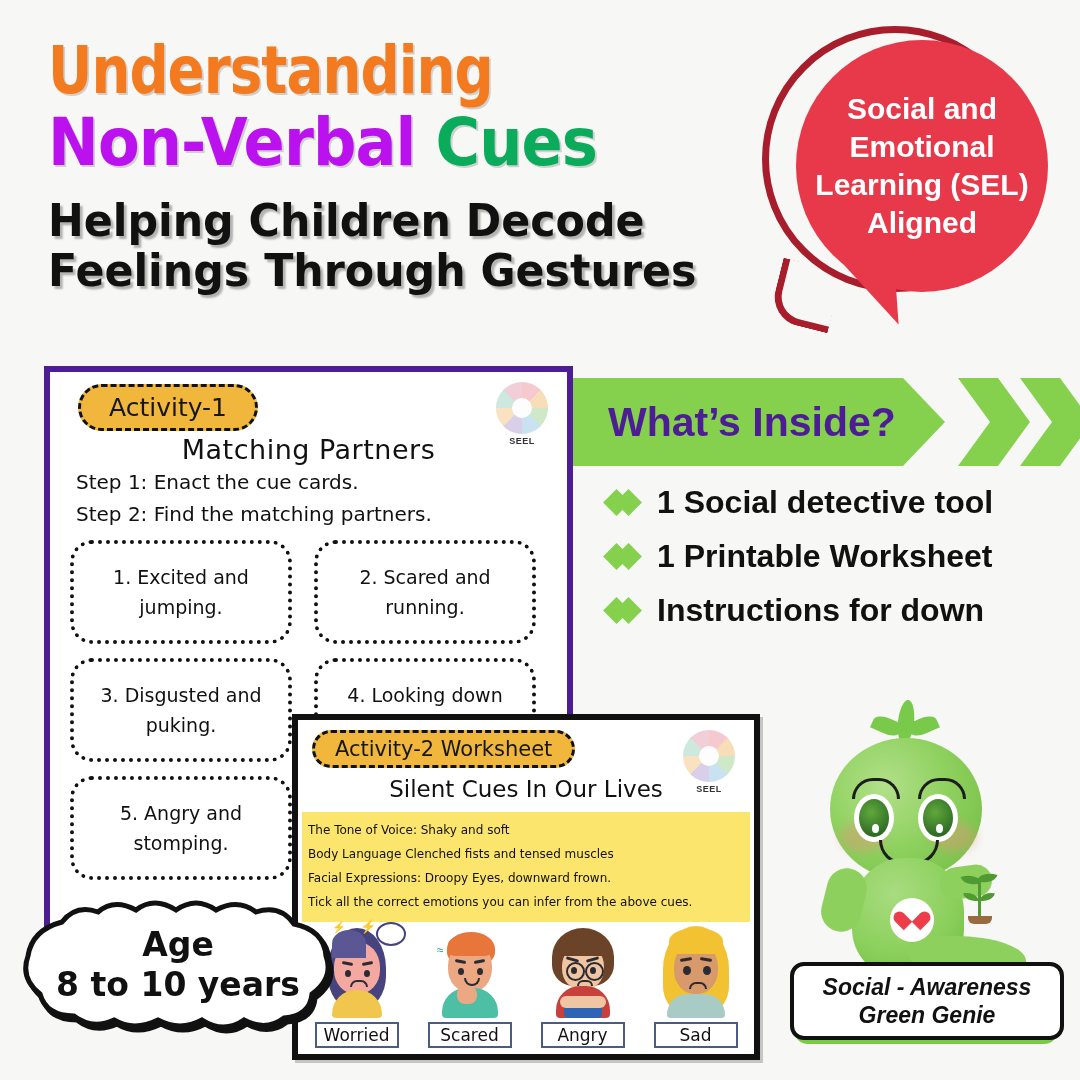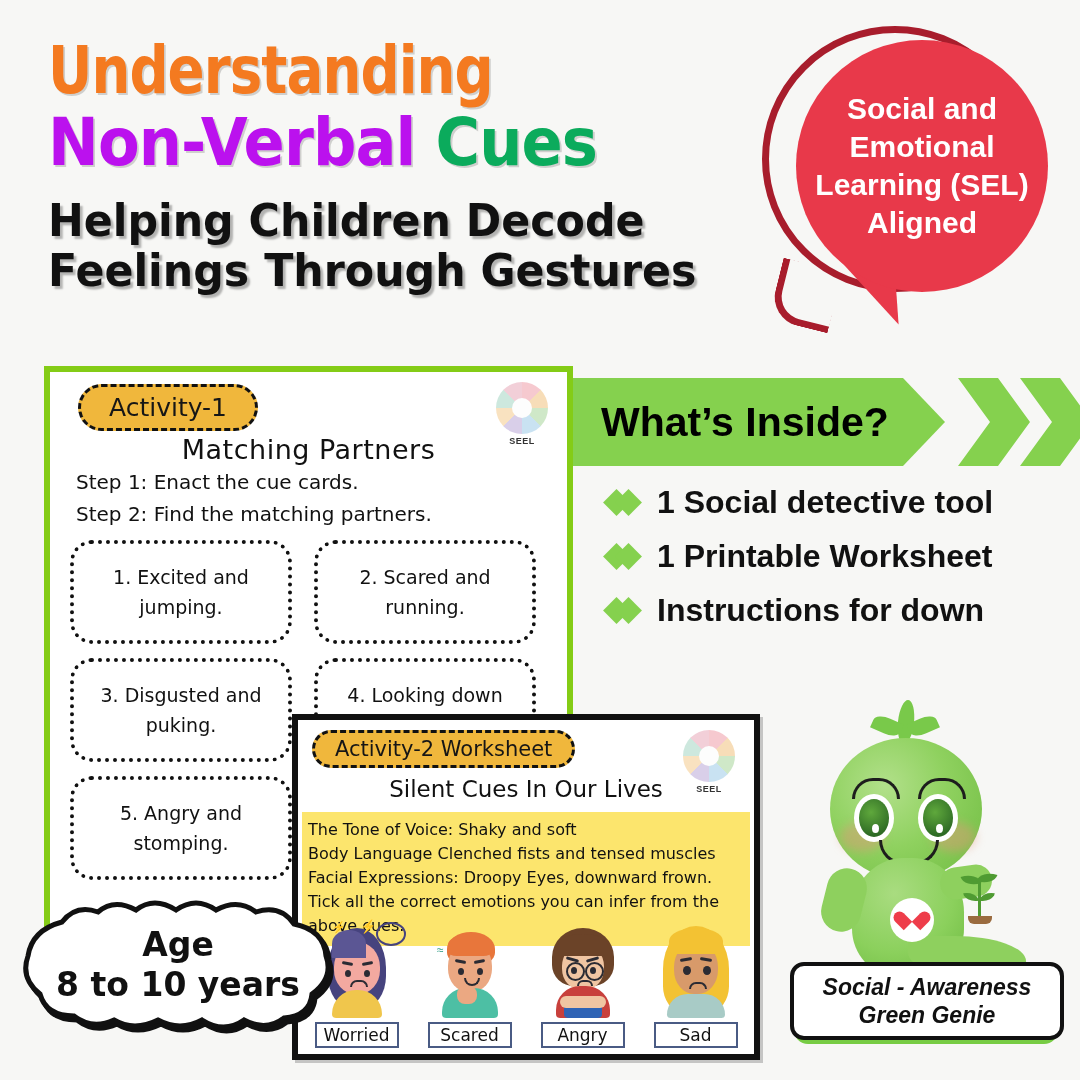--- a/index.html
+++ b/index.html
@@ -63,21 +63,21 @@
   }
   .sel-text{
     position:relative;z-index:3;color:#fff;text-align:center;
     font-weight:700;font-size:30px;line-height:38px;
     font-family:"Liberation Sans", sans-serif;
   }
 
   
   .sheet1{
     position:absolute;left:44px;top:366px;width:529px;height:570px;
-    background:#fff;border:6px solid #84cc16;box-sizing:border-box;
+    background:#fff;border:6px solid #4c1d95;box-sizing:border-box;
     overflow:hidden;
   }
   .pill{
     display:inline-block;background:#f0b73c;color:#161616;
     border:3px dashed #111;border-radius:40px;
     font-family:"DejaVu Sans", sans-serif;font-weight:400;
   }
   .a1-pill{position:absolute;left:28px;top:12px;padding:6px 28px;font-size:25px;}
   .a1-h{
     position:absolute;left:0;right:0;top:62px;text-align:center;
@@ -123,21 +123,21 @@
   .a2-pill{position:absolute;left:14px;top:10px;padding:4px 20px;font-size:21px;}
   .a2-h{
     position:absolute;left:0;right:0;top:56px;text-align:center;
     font-family:"DejaVu Sans", sans-serif;font-size:23px;color:#111;
   }
   .a2-yellow{
     position:absolute;left:4px;top:92px;width:448px;background:#fce56d;
     padding:6px 6px 8px 6px;box-sizing:border-box;
   }
   .a2-yellow div{
-    font-family:"DejaVu Sans", sans-serif;font-size:16px;line-height:24px;color:#111;
+    font-family:"DejaVu Sans", sans-serif;font-size:12px;line-height:24px;color:#111;
   }
   .emo-row{position:absolute;left:6px;top:200px;width:446px;display:flex;gap:8px;}
   .emo{width:105px;text-align:center;}
   .emo-art{height:96px;position:relative;margin-bottom:6px;}
   .emo-label{
     border:2px solid #4a5b84;background:#fff;
     font-family:"DejaVu Sans", sans-serif;font-size:17px;color:#111;
     padding:1px 4px;display:inline-block;min-width:72px;
   }
 
@@ -163,21 +163,21 @@
   }
 
   
   .wi-banner{position:absolute;left:573px;top:378px;width:507px;height:88px;}
   .wi-main{
     position:absolute;left:0;top:0;width:372px;height:88px;background:#85d14e;
     clip-path:polygon(0 0,330px 0,372px 44px,330px 88px,0 88px);
     display:flex;align-items:center;
   }
   .wi-title{
-    margin-left:28px;font-weight:700;font-size:41px;color:#000000;
+    margin-left:35px;font-weight:700;font-size:41px;color:#4c1d95;
     font-family:"Liberation Sans", sans-serif;
   }
   .chev{position:absolute;top:0;width:72px;height:88px;background:#85d14e;
     clip-path:polygon(0 0,40px 0,72px 44px,40px 88px,0 88px,32px 44px);}
   .chev.c1{left:385px;}
   .chev.c2{left:447px;}
 
   .wi-list{position:absolute;left:607px;top:484px;width:500px;}
   .wi-item{display:flex;align-items:center;margin-bottom:17px;}
   .wi-bullet{position:relative;width:38px;height:26px;flex:none;margin-right:12px;}

